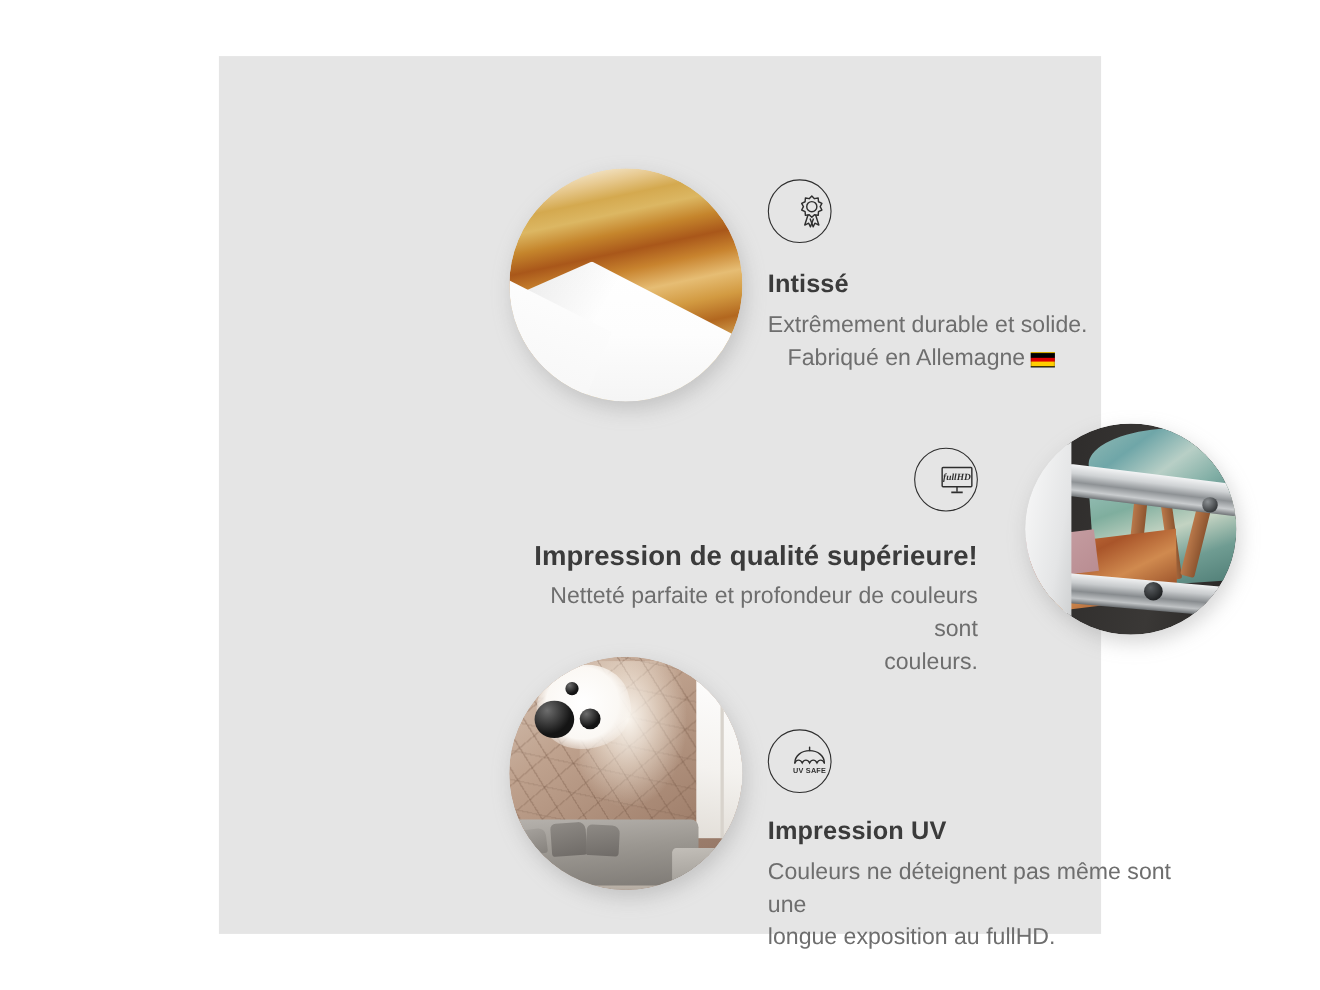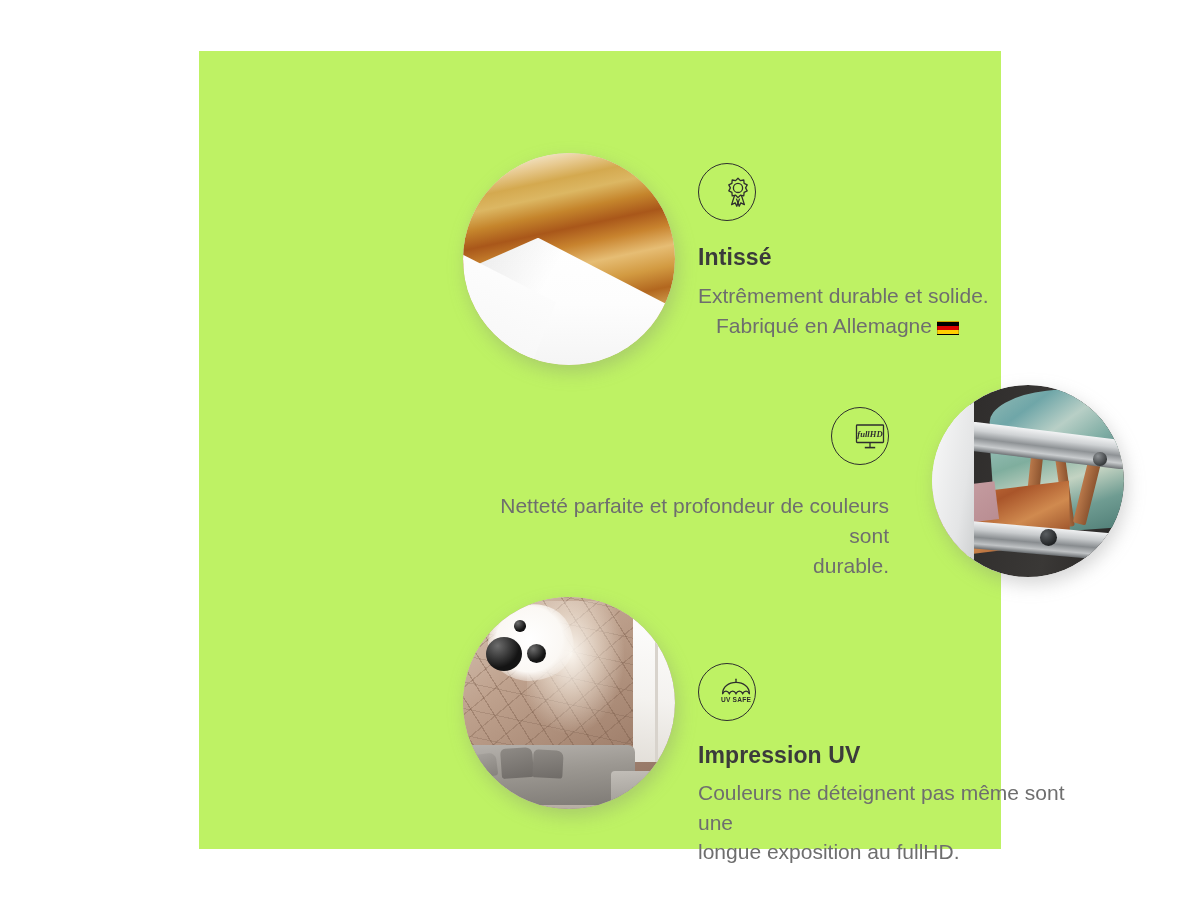--- a/index.html
+++ b/index.html
@@ -20,21 +20,21 @@
     height: 900px;
     background: #ffffff;
   }
 
   .panel {
     position: absolute;
     left: 199px;
     top: 51px;
     width: 802px;
     height: 798px;
-    background: #bef264;
+    background: #e5e5e5;
   }
 
   
   .feature { position: absolute; }
 
   .circle-wrap {
     position: absolute;
     border-radius: 50%;
     overflow: hidden;
     filter: drop-shadow(3px 7px 9px rgba(120,120,120,0.30));
@@ -349,23 +349,24 @@
         <div class="icon-badge">
           <svg width="36" height="34" viewBox="0 0 36 34" aria-hidden="true">
             <g fill="none" stroke="#2e2e2e" stroke-width="1.3">
               <rect x="4.5" y="6" width="27" height="17.5" rx="0.8"></rect>
               <path d="M18 23.5v4.6"></path>
               <path d="M12.8 28.6h10.4" stroke-width="1.6"></path>
             </g>
             <text x="18" y="17.6" text-anchor="middle" font-family="'Liberation Serif', serif" font-size="8.6" font-style="italic" font-weight="700" fill="#2e2e2e">fullHD</text>
           </svg>
         </div>
+        <div class="f-title">Impression de qualité supérieure!</div>
         <div class="f-body">
           <div>Netteté parfaite et profondeur de couleurs sont</div>
-          <div>durable.</div>
+          <div>couleurs.</div>
         </div>
       </div>
     </div>
 
     <div class="feature" id="blk-uv">
 
       <div class="circle-wrap">
         <div class="circle">
           <div class="art-room">
             <div class="ar-wall"></div>

